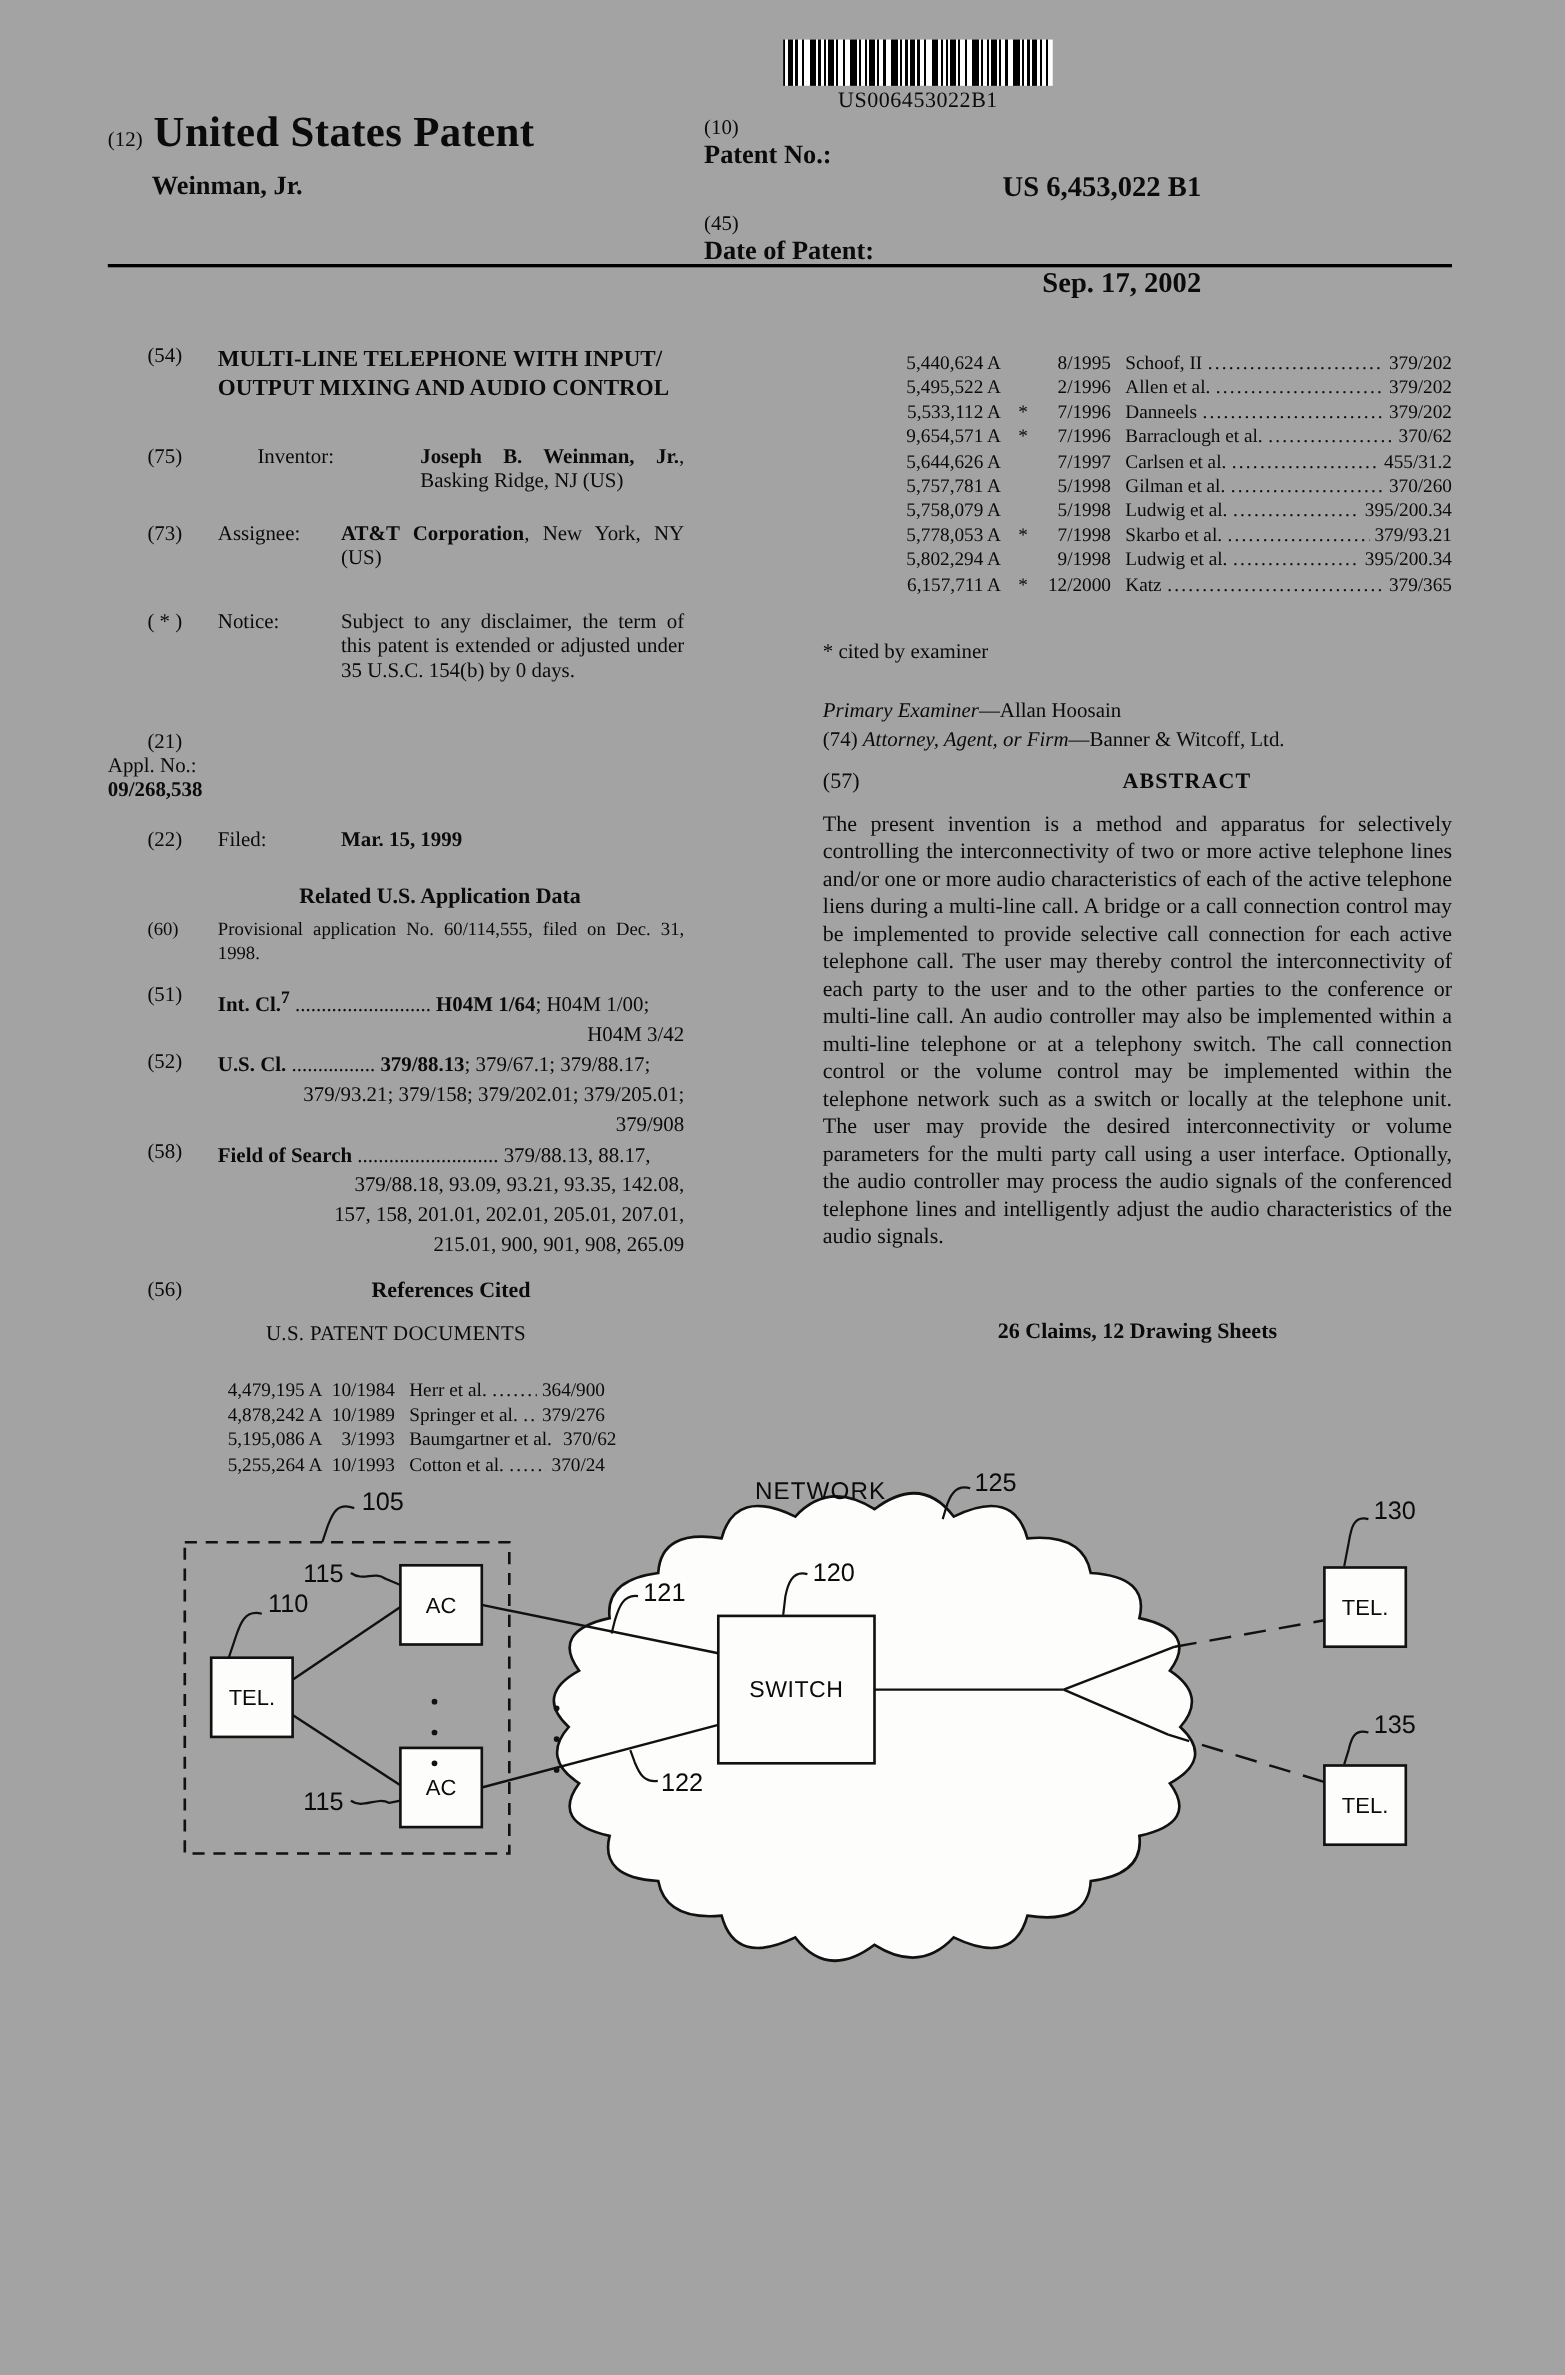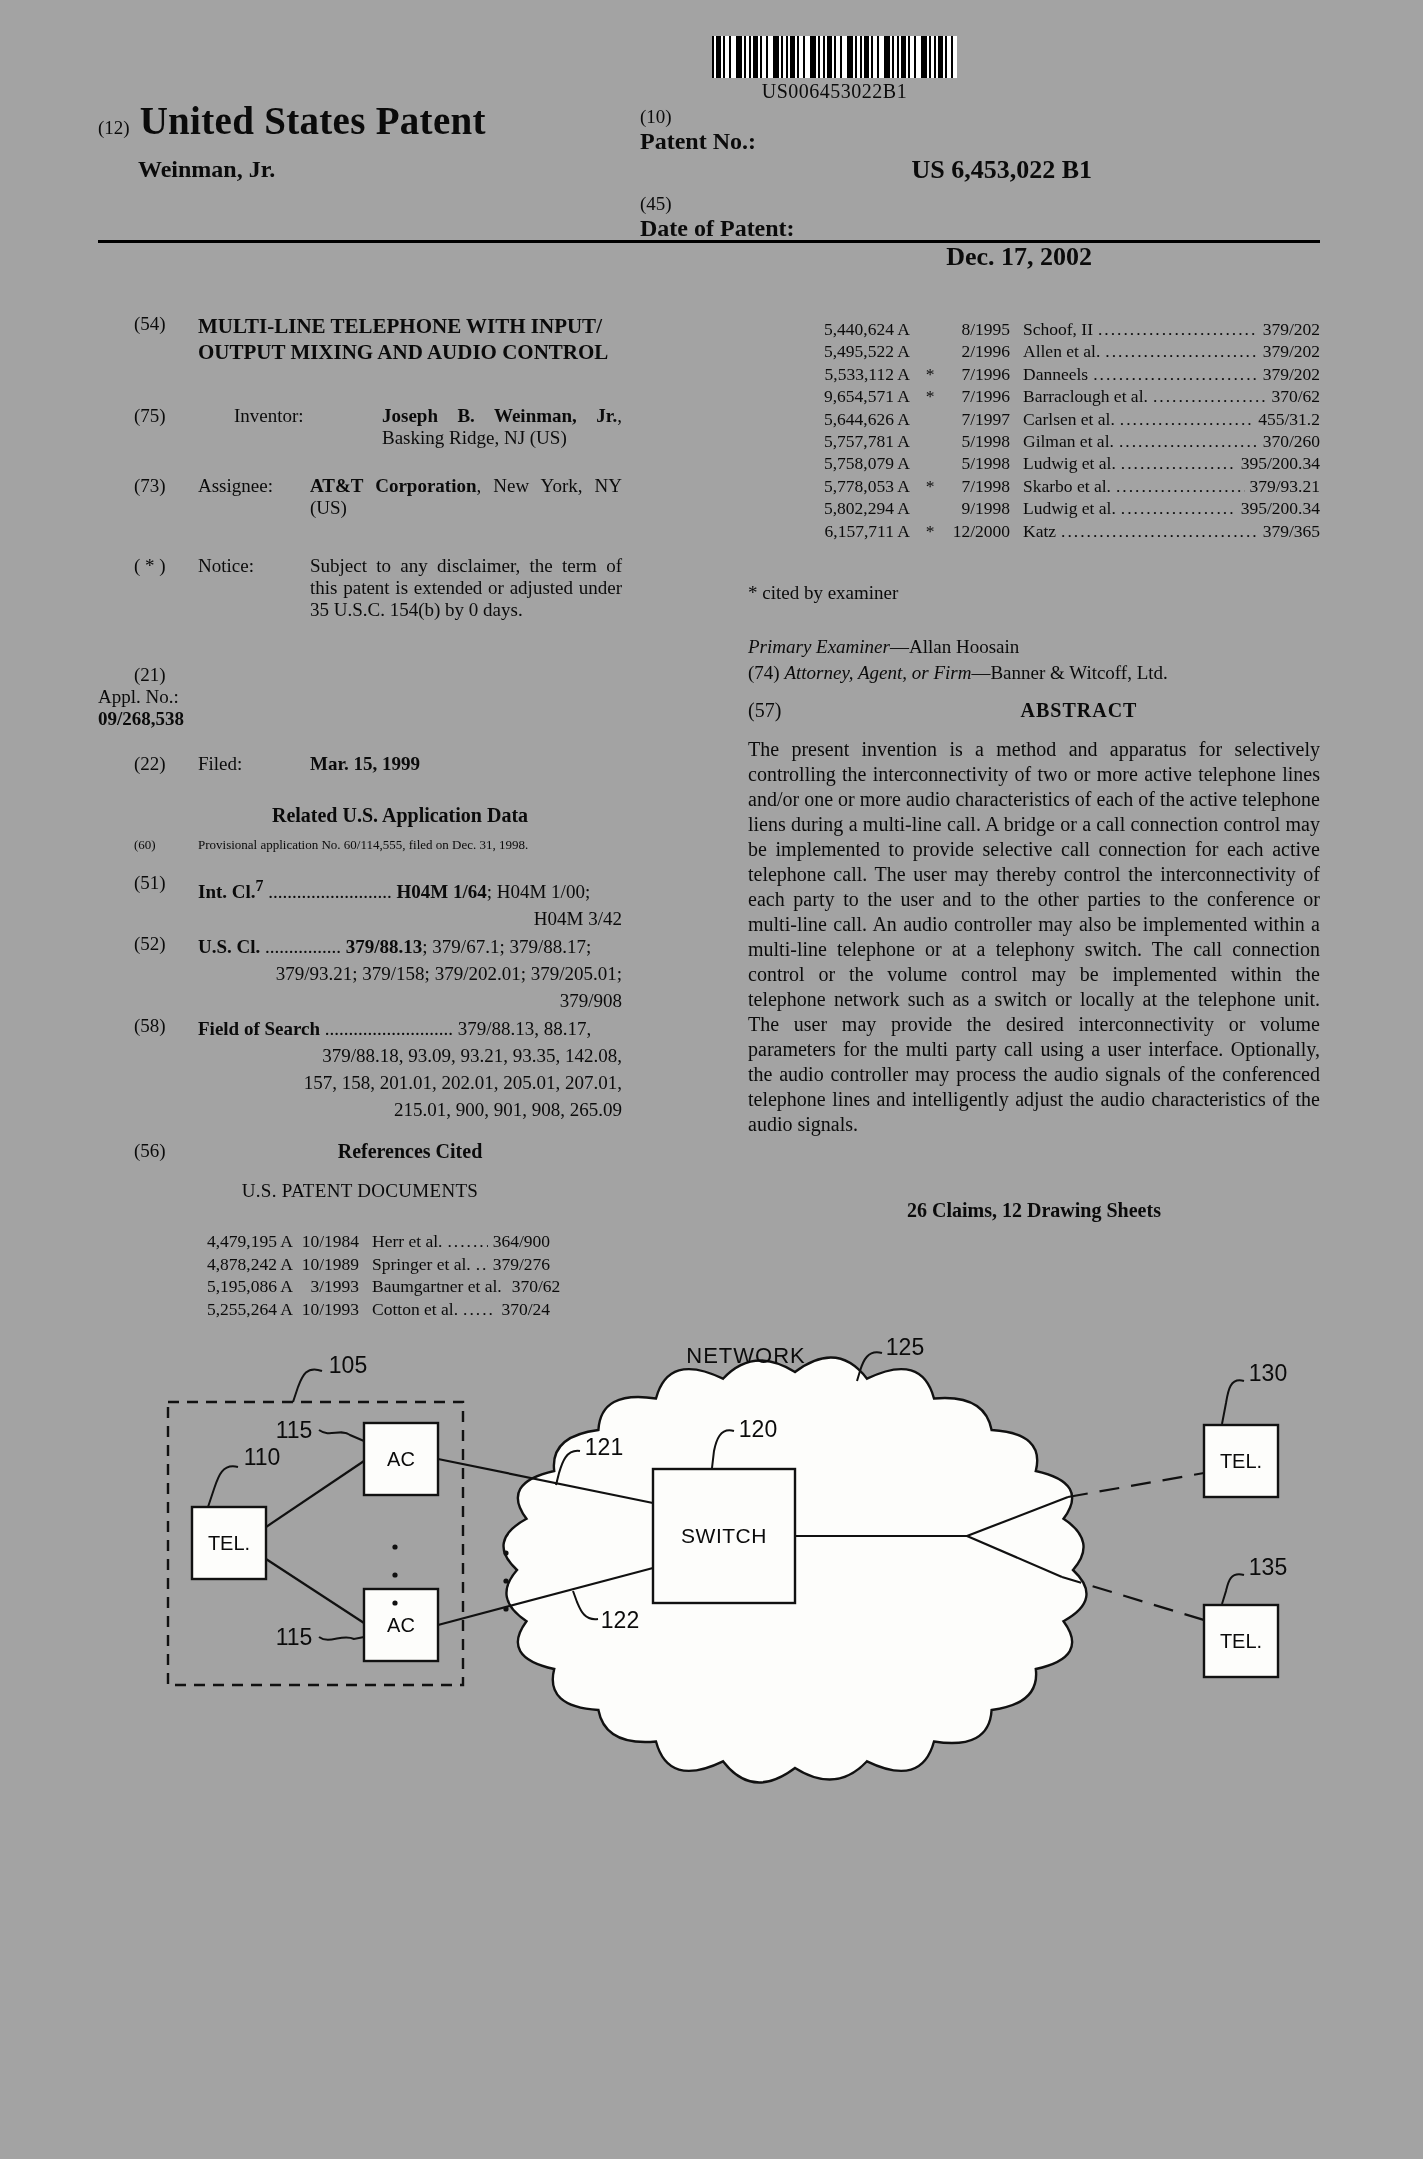--- a/index.html
+++ b/index.html
@@ -37,21 +37,21 @@
   .it { font-style:italic; }
   .title-block { flex:1; font-weight:bold; font-size:21px; line-height:26px; white-space:nowrap; }
   .sect-title { margin-top:13px; }
   .sect-inventor { margin-top:40px;gap:36px; }
   .sect-assignee { margin-top:26px; }
   .sect-notice { margin-top:36px; }
   .sect-appl { margin-top:43px;flex-direction:column; }
   .sect-filed { margin-top:23px; }
   .related-heading { margin-top:29px; padding-left:80px; text-align:center;
      font-weight:bold; font-size:20px; }
-  .sect-prov { margin-top:8px; font-size:13px; line-height:22px; }
+  .sect-prov { margin-top:8px; font-size:17px; line-height:22px; }
   .cls-row { display:flex; margin-top:0; }
   .cls-body { flex:1; line-height:27px; }
   .cls-l1 { white-space:nowrap; }
   .cls-cont { text-align:right; }
   .sect-intcl { margin-top:16px; }
   .sect-uscl { margin-top:1px; }
   .sect-fos { margin-top:1px; }
   .refs-heading { margin-top:17px; display:flex; }
   .refs-heading .hd { flex:1; text-align:center; font-weight:bold; font-size:20px; }
   .usdocs { margin-top:18px; text-align:center; font-size:19px; letter-spacing:0.3px; }
@@ -104,21 +104,21 @@
 
   <div class="hdr-right">
     <div class="hr-row">
       <span class="hr-num">(10)</span>
       <span class="hr-label">Patent No.:</span>
       <span class="hr-value">US 6,453,022 B1</span>
     </div>
     <div class="hr-row">
       <span class="hr-num">(45)</span>
       <span class="hr-label">Date of Patent:</span>
-      <span class="hr-value">Dec. 17, 2002</span>
+      <span class="hr-value">Sep. 17, 2002</span>
     </div>
   </div>
 
   <div class="rule"></div>
 
   <div class="col-left">
 
     <div class="sect sect-title">
       <span class="tag">(54)</span>
       <div class="title-block">

